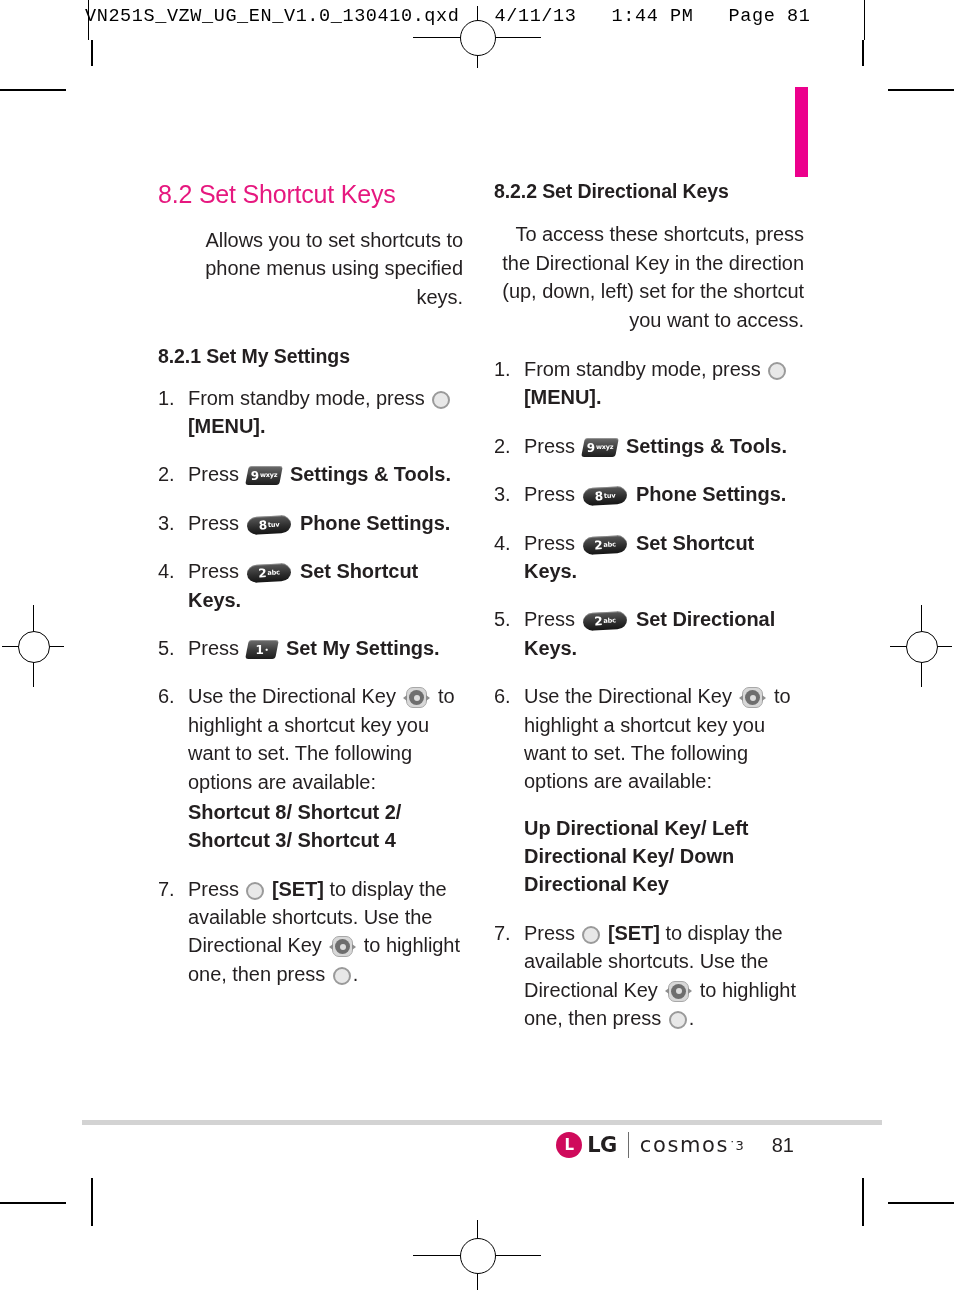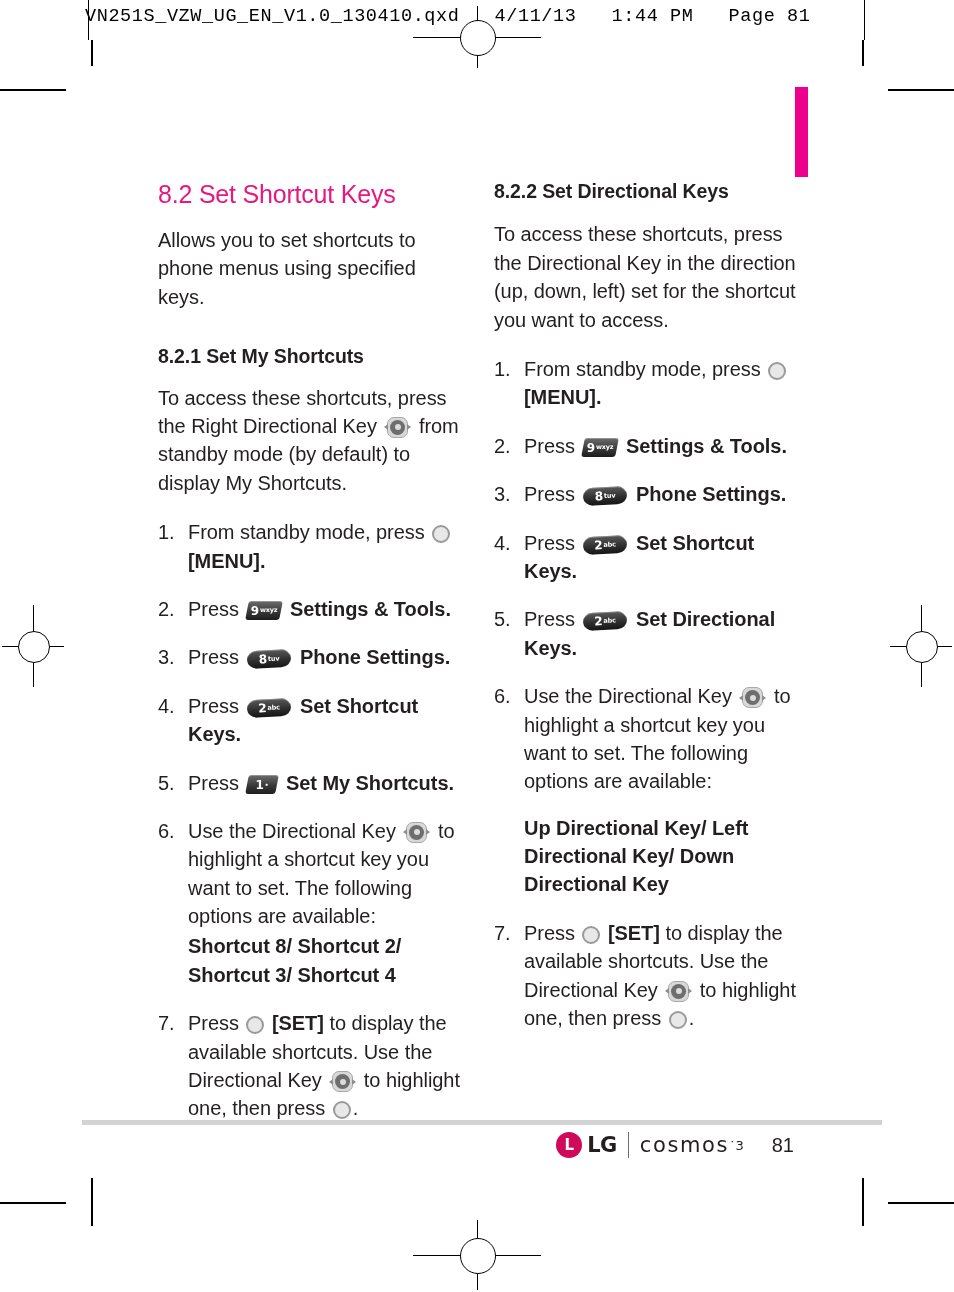--- a/index.html
+++ b/index.html
@@ -77,20 +77,21 @@
     line-height: 1.15;
     letter-spacing: -0.1px;
   }
   h2.subsection-title.tight { margin-top: 0; }
 
   p.para {
     margin: 0 0 21px 0;
     font-size: 20px;
     line-height: 1.42;
     letter-spacing: -0.05px;
+    text-align: right;
   }
   p.para.lead { margin-bottom: 34px; }
 
   ol.steps {
     list-style: none;
     margin: 0;
     padding: 0;
   }
   ol.steps li {
     position: relative;
@@ -323,27 +324,22 @@
   </div>
 
   <div class="side-tab" style="background:#EC008C;"></div>
 
   <div class="col col-left">
 
     <h1 class="section-title" style="color:#E6187F;">8.2 Set Shortcut Keys</h1>
 
     <p class="para lead">Allows you to set shortcuts to phone menus using specified keys.</p>
 
-    <h2 class="subsection-title">8.2.1 Set My Shortcuts</h2>
-
-    <p class="para">
-      <span>To access these shortcuts, press the Right Directional Key</span>
-      <span class="dir-key"><span class="outer"></span><span class="arrow left"></span><span class="arrow right"></span><span class="inner"></span><span class="dot"></span></span>
-      <span>from standby mode (by default) to display My Shortcuts.</span>
-    </p>
+    <h2 class="subsection-title">8.2.1 Set My Settings</h2>
+
 
     <ol class="steps">
 
       <li>
         <span class="num">1.</span>
         <span>From standby mode, press</span>
         <span class="ok-key"></span>
         <span class="bold">[MENU].</span>
       </li>
 
@@ -377,21 +373,21 @@
         <span class="bold">Set Shortcut Keys.</span>
       </li>
 
       <li>
         <span class="num">5.</span>
         <span>Press</span>
         <span class="key-icon one"><span class="kg">
               <span class="kd">1</span>
               <span class="kp">•</span>
             </span></span>
-        <span class="bold">Set My Shortcuts.</span>
+        <span class="bold">Set My Settings.</span>
       </li>
 
       <li>
         <span class="num">6.</span>
         <span>Use the Directional Key</span>
         <span class="dir-key"><span class="outer"></span><span class="arrow left"></span><span class="arrow right"></span><span class="inner"></span><span class="dot"></span></span>
         <span>to highlight a shortcut key you want to set. The following options are available:</span>
         <span class="options-block">Shortcut 8/ Shortcut 2/ Shortcut 3/ Shortcut 4</span>
       </li>
 

